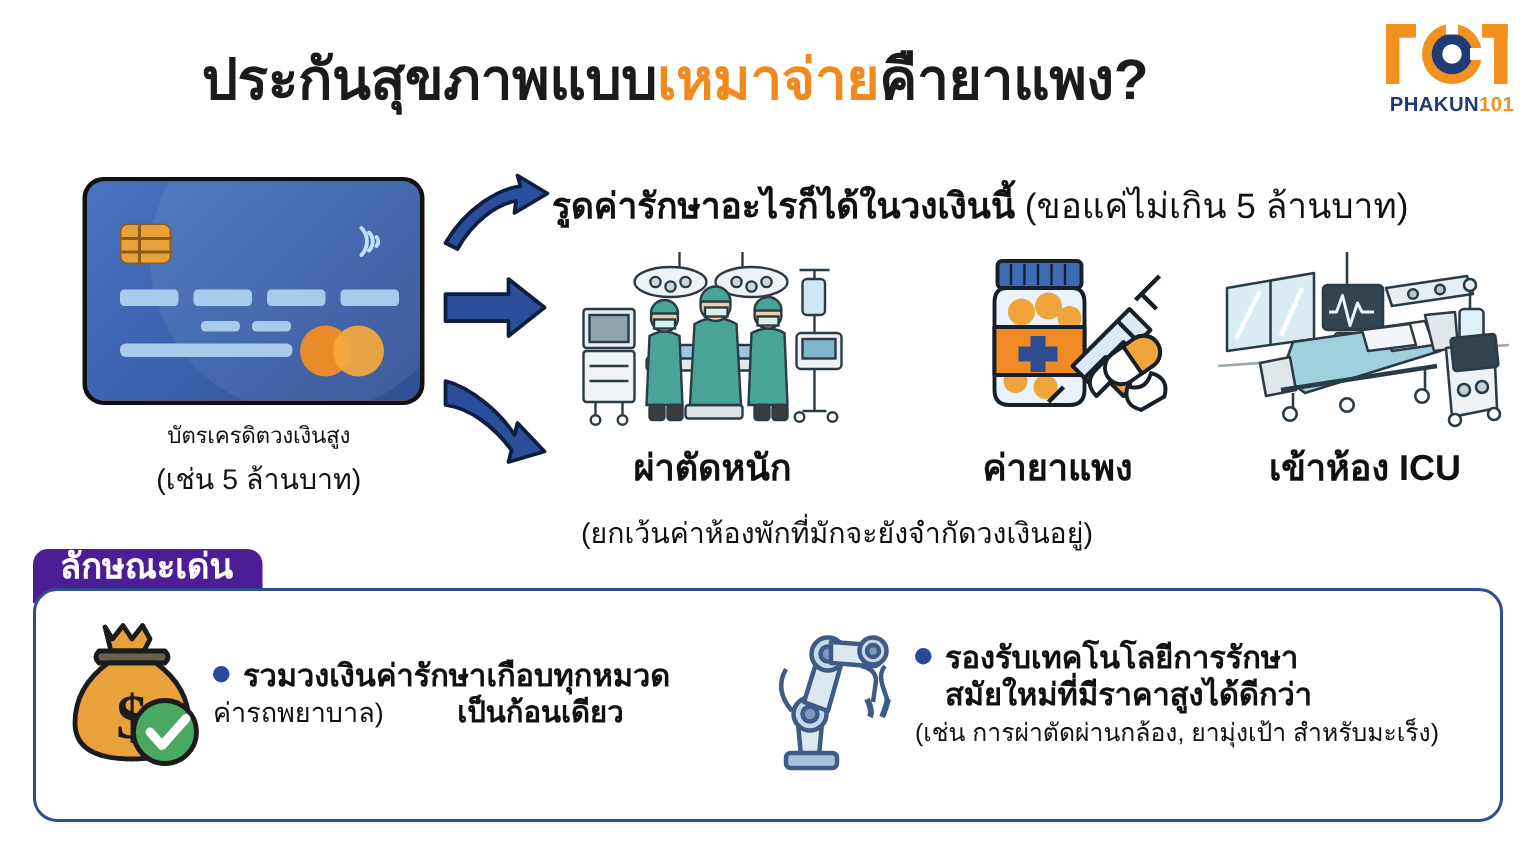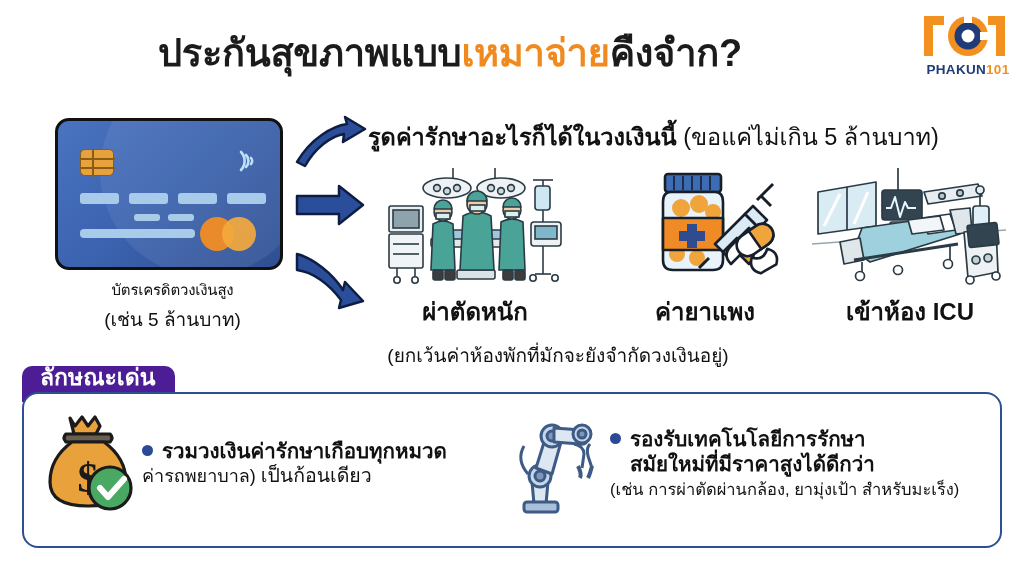--- a/index.html
+++ b/index.html
@@ -86,32 +86,32 @@
   #feat-left  { left:44px;  width:470px; }
   #feat-right { left:512px; width:500px; }
 
   .feat .ico { width:92px; flex:0 0 92px; height:110px; position:relative; }
   .feat .body { position:relative; padding-left:6px; }
   .dot { display:inline-block; width:11px; height:11px; border-radius:50%; background:#2A4A96;
          vertical-align:middle; margin-right:9px; margin-bottom:4px; }
   .l1 { font-size:20.5px; font-weight:700; color:#111; white-space:nowrap; line-height:1.22;}
   .l2 { font-size:18px; color:#111; line-height:1.3; white-space:nowrap;}
   .l3 { font-size:18px; color:#111; line-height:1.3; white-space:nowrap;}
-  .l3 b { font-weight:400; font-size:19.5px;}
+  .l3 b { font-weight:700; font-size:19.5px;margin-left:44px;}
   .l4 { font-size:16.5px; color:#111; line-height:1.3; white-space:nowrap; margin-top:3px;}
   .target { position:absolute; right:-6px; top:14px; width:86px; text-align:center; }
   .target .tw { font-size:14.5px; font-weight:700; color:#111; letter-spacing:.3px; line-height:1;}
 </style>
 </head>
 <body>
 
 <div id="root">
 
   <div class="title">
-    <span>ประกันสุขภาพแบบ</span><span class="hl">เหมาจ่าย</span><span>คืงจำก?</span>
+    <span>ประกันสุขภาพแบบ</span><span class="hl">เหมาจ่าย</span><span>คืายาแพง?</span>
   </div>
 
   <div class="logo">
     <div class="mark">
       <svg width="92" height="48" viewBox="0 0 92 48">
         <rect x="2" y="4" width="9" height="40" fill="#F2911F"></rect>
         <rect x="2" y="4" width="20" height="9" fill="#F2911F"></rect>
         <path d="M2 13 L20 4 L20 13 Z" fill="#F2911F"></path>
         <circle cx="46" cy="24" r="20" fill="#F2911F"></circle>
         <circle cx="46" cy="24" r="13.5" fill="#1F3B78"></circle>

